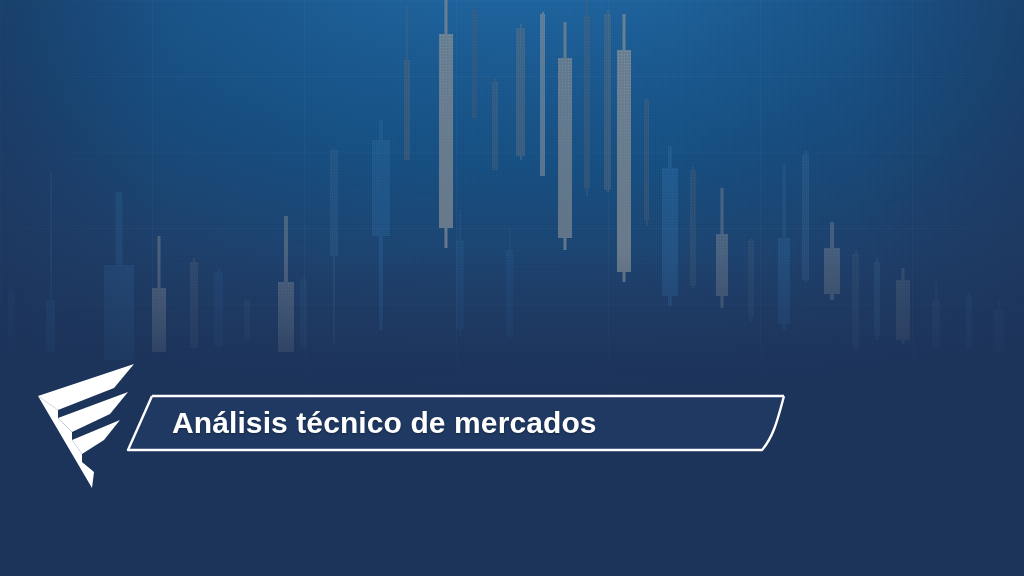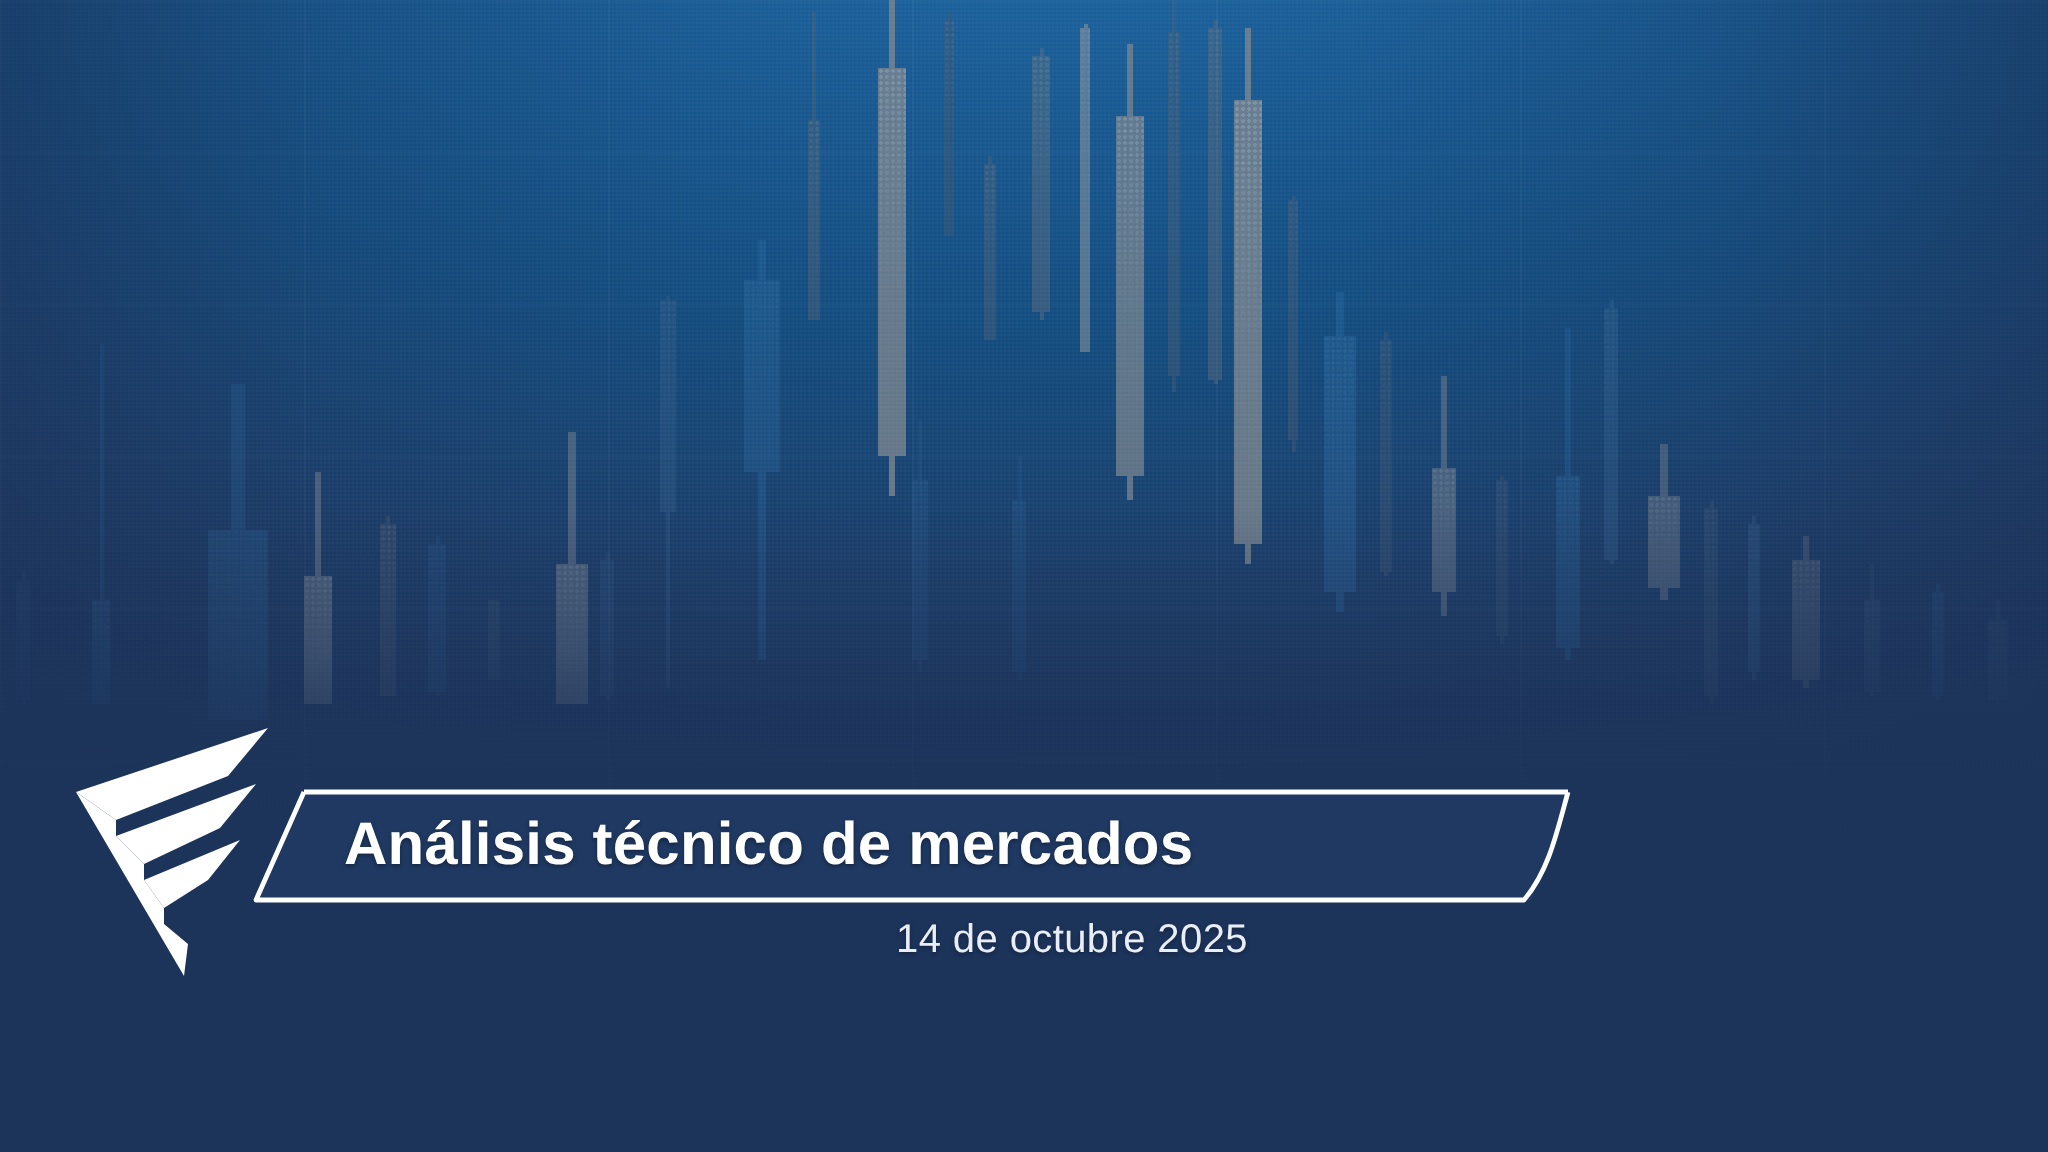--- a/index.html
+++ b/index.html
@@ -307,15 +307,14 @@
   </div>
 
   <div id="ribbon-wrap">
     <svg viewBox="0 0 660 58" width="660" height="58" preserveAspectRatio="none">
       <path d="M26 2 L658 2 L658 4 L640 56 L2 56 L26 2 Z" fill="#203a63" fill-opacity="0.92"></path>
       <path d="M26 2 L658 2 M658 2 C 652 24, 648 42, 636 56 L2 56 L26 2" fill="none" stroke="#ffffff" stroke-width="2.4" stroke-linejoin="round"></path>
     </svg>
     <div id="ribbon-title">Análisis técnico de mercados</div>
   </div>
 
-  <div id="date">14 de octubre 2025</div>
 
 </div>
 
 </body></html>

